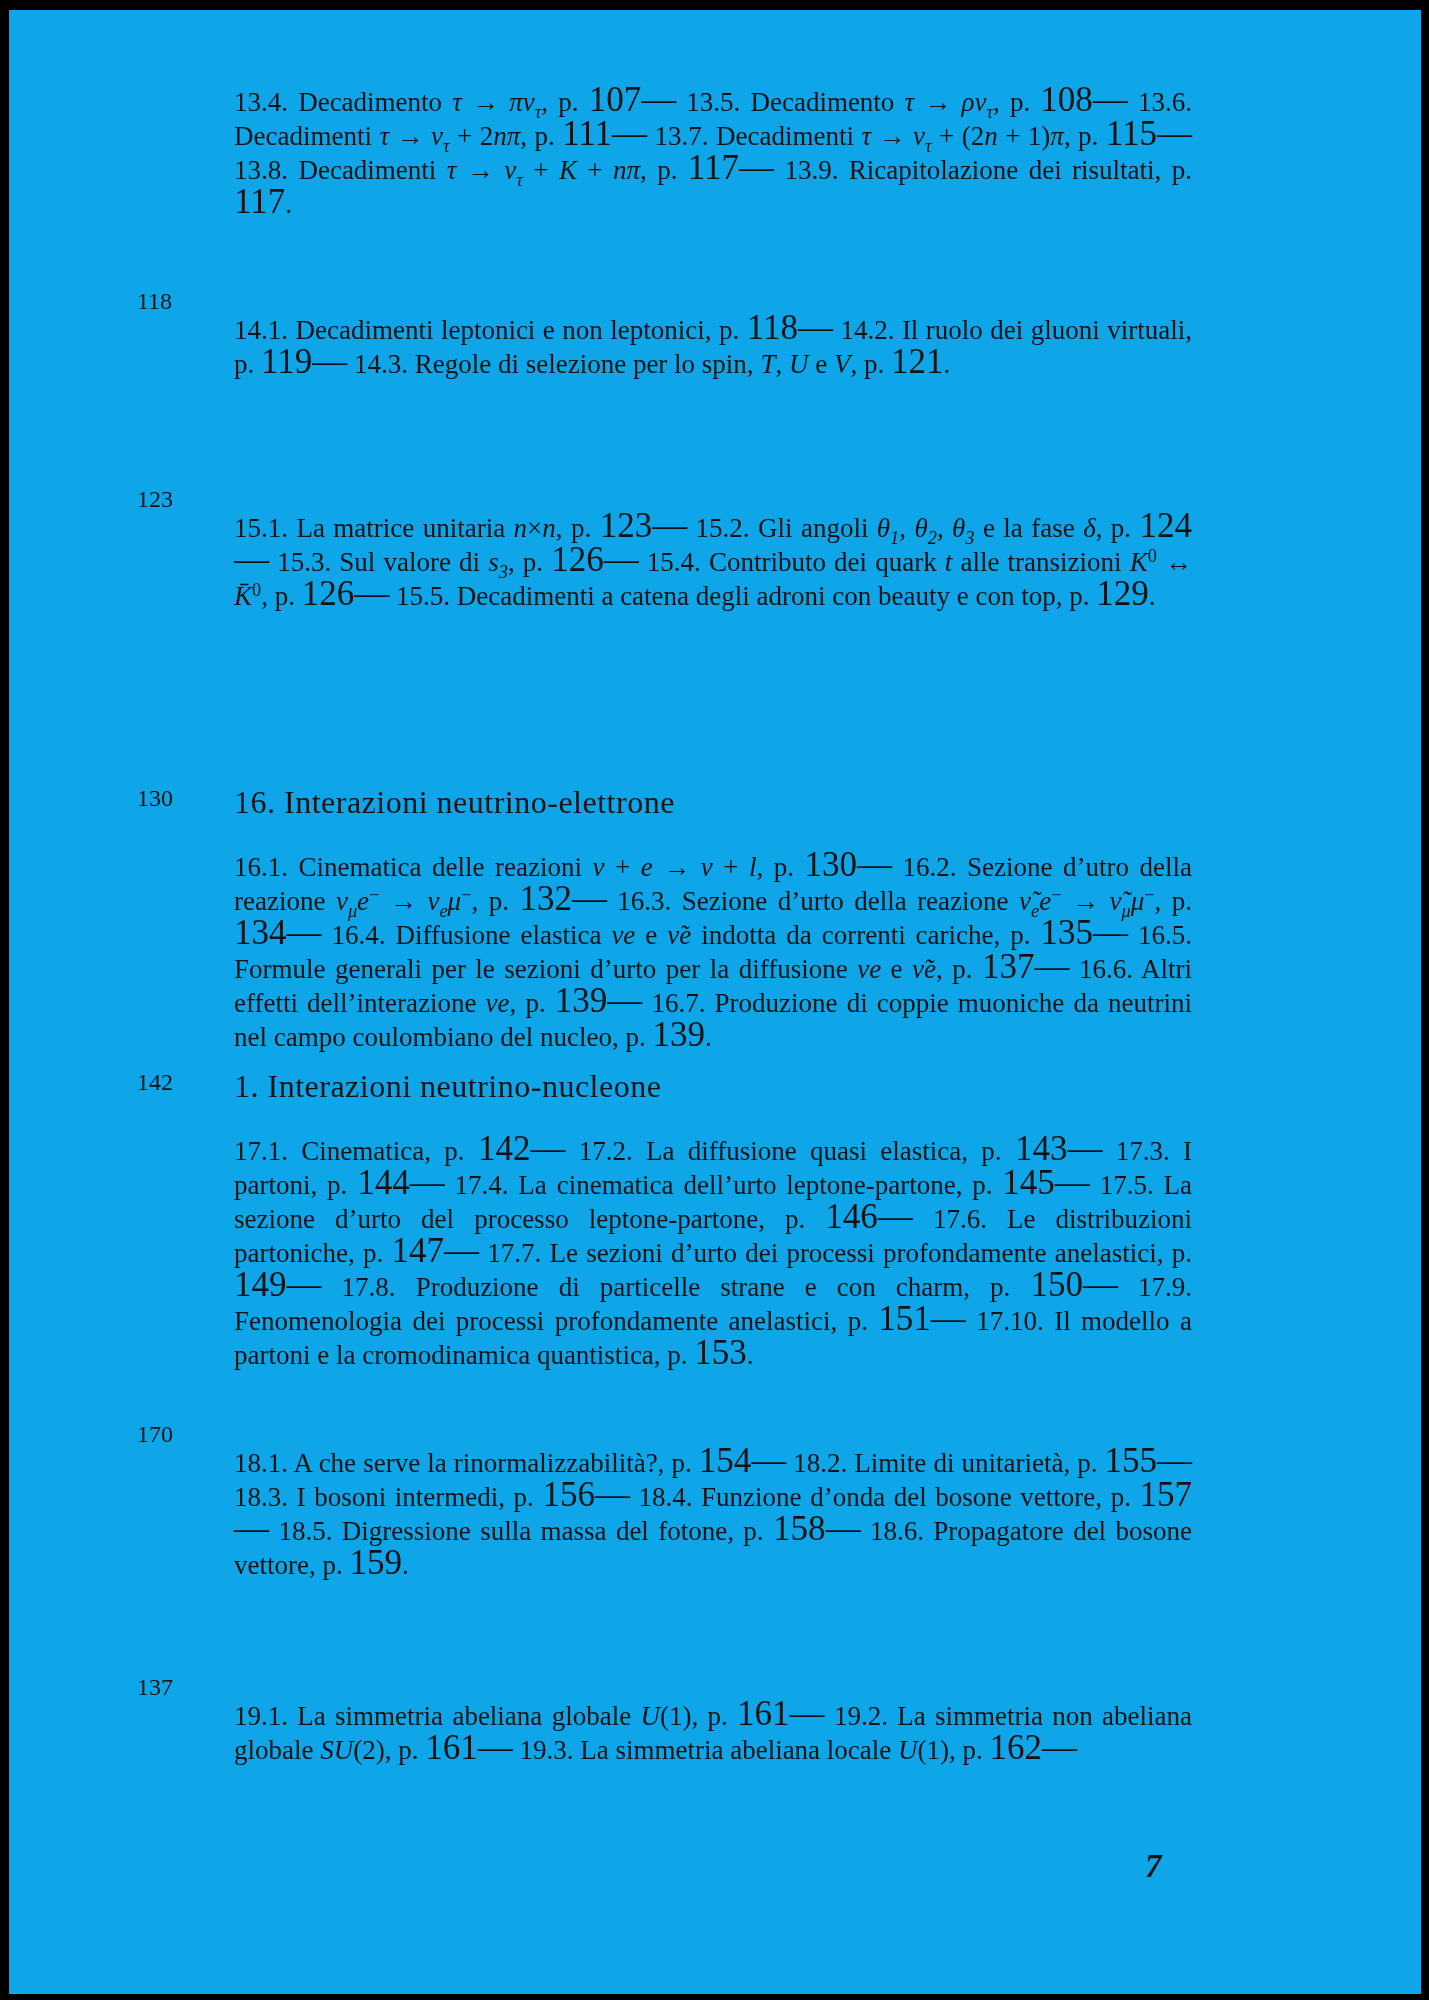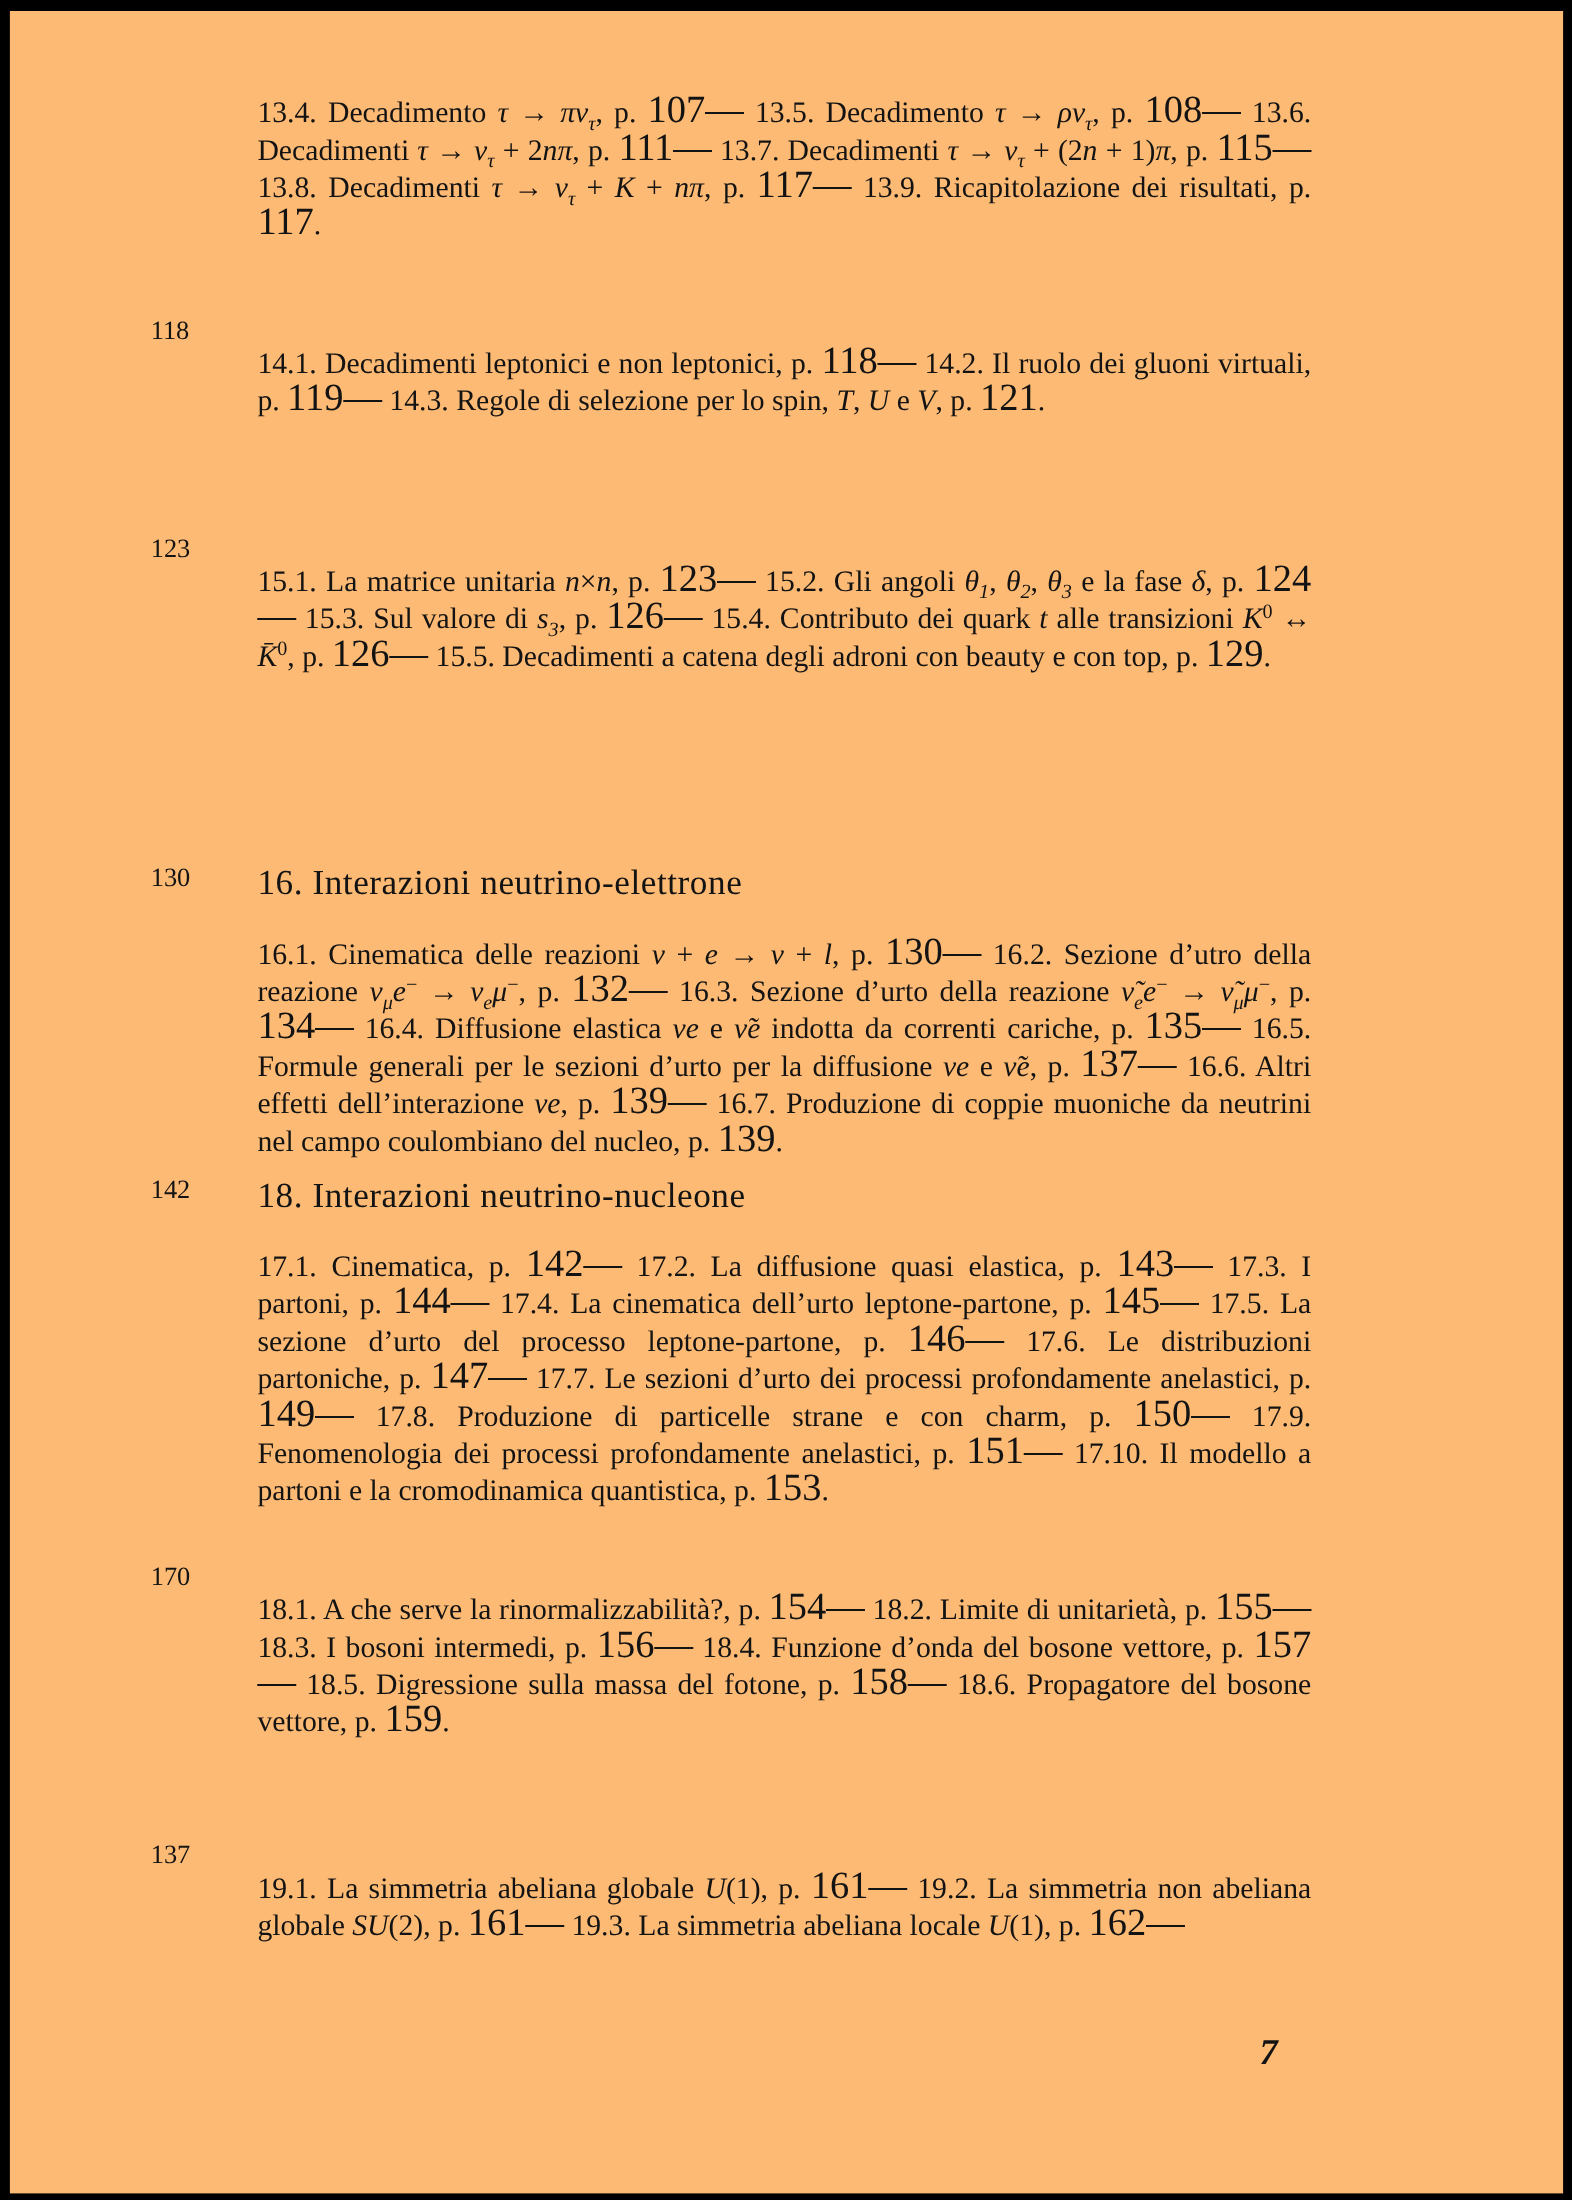--- a/index.html
+++ b/index.html
@@ -13,21 +13,21 @@
     position: relative;
     font-family: "Liberation Serif", "DejaVu Serif", serif;
     color: #131313;
   }
   .paper {
     position: absolute;
     left: 9px;
     top: 10px;
     width: 1412px;
     height: 1984px;
-    background: #fdba74;
+    background: #0ea5e9;
     overflow: hidden;
   }
   .intro {
     position: absolute;
     left: 225px;
     top: 75px;
     width: 958px;
     margin: 0;
     font-size: 27px;
     line-height: 33px;
@@ -91,21 +91,21 @@
   </div>
 
   <div class="toc-section" style="top:772px">
     <span class="margin-num">130</span>
     <h2 class="section-title"><span>16. Interazioni neutrino-elettrone</span></h2>
     <p class="section-body"><span>16.1. Cinematica delle reazioni </span><span class="seg-i">ν</span><span> + </span><span class="seg-i">e</span><span> → </span><span class="seg-i">ν</span><span> + </span><span class="seg-i">l</span><span>, p. </span><span class="seg-n">130—</span><span> 16.2. Sezione d’utro della reazione </span><span class="seg-i">ν</span><span class="seg-sub">μ</span><span class="seg-i">e</span><span class="seg-sup">−</span><span> → </span><span class="seg-i">ν</span><span class="seg-sub">e</span><span class="seg-i">μ</span><span class="seg-sup">−</span><span>, p. </span><span class="seg-n">132—</span><span> 16.3. Sezione d’urto della reazione </span><span class="seg-i">ν̃</span><span class="seg-sub">e</span><span class="seg-i">e</span><span class="seg-sup">−</span><span> → </span><span class="seg-i">ν̃</span><span class="seg-sub">μ</span><span class="seg-i">μ</span><span class="seg-sup">−</span><span>, p. </span><span class="seg-n">134—</span><span> 16.4. Diffusione elastica </span><span class="seg-i">νe</span><span> e </span><span class="seg-i">ν̃e</span><span> indotta da correnti cariche, p. </span><span class="seg-n">135—</span><span> 16.5. Formule generali per le sezioni d’urto per la diffusione </span><span class="seg-i">νe</span><span> e </span><span class="seg-i">ν̃e</span><span>, p. </span><span class="seg-n">137—</span><span> 16.6. Altri effetti dell’interazione </span><span class="seg-i">νe</span><span>, p. </span><span class="seg-n">139—</span><span> 16.7. Produzione di coppie muoniche da neutrini nel campo coulombiano del nucleo, p. </span><span class="seg-n">139</span><span>.</span></p>
   </div>
 
   <div class="toc-section" style="top:1056px">
     <span class="margin-num">142</span>
-    <h2 class="section-title"><span>18. Interazioni neutrino-nucleone</span></h2>
+    <h2 class="section-title"><span>1. Interazioni neutrino-nucleone</span></h2>
     <p class="section-body"><span>17.1. Cinematica, p. </span><span class="seg-n">142—</span><span> 17.2. La diffusione quasi elastica, p. </span><span class="seg-n">143—</span><span> 17.3. I partoni, p. </span><span class="seg-n">144—</span><span> 17.4. La cinematica dell’urto leptone-partone, p. </span><span class="seg-n">145—</span><span> 17.5. La sezione d’urto del processo leptone-partone, p. </span><span class="seg-n">146—</span><span> 17.6. Le distribuzioni partoniche, p. </span><span class="seg-n">147—</span><span> 17.7. Le sezioni d’urto dei processi profondamente anelastici, p. </span><span class="seg-n">149—</span><span> 17.8. Produzione di particelle strane e con charm, p. </span><span class="seg-n">150—</span><span> 17.9. Fenomenologia dei processi profondamente anelastici, p. </span><span class="seg-n">151—</span><span> 17.10. Il modello a partoni e la cromodinamica quantistica, p. </span><span class="seg-n">153</span><span>.</span></p>
   </div>
 
   <div class="toc-section" style="top:1408px">
     <span class="margin-num">170</span>
     <p class="section-body"><span>18.1. A che serve la rinormalizzabilità?, p. </span><span class="seg-n">154—</span><span> 18.2. Limite di unitarietà, p. </span><span class="seg-n">155—</span><span> 18.3. I bosoni intermedi, p. </span><span class="seg-n">156—</span><span> 18.4. Funzione d’onda del bosone vettore, p. </span><span class="seg-n">157—</span><span> 18.5. Digressione sulla massa del fotone, p. </span><span class="seg-n">158—</span><span> 18.6. Propagatore del bosone vettore, p. </span><span class="seg-n">159</span><span>.</span></p>
   </div>
 
   <div class="toc-section" style="top:1661px">
     <span class="margin-num">137</span>

